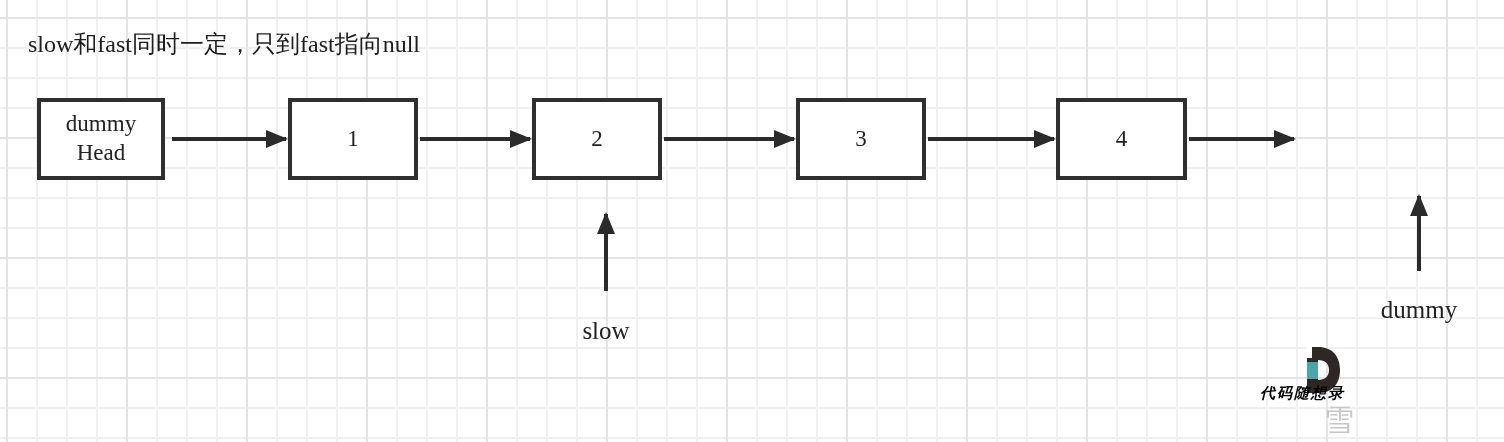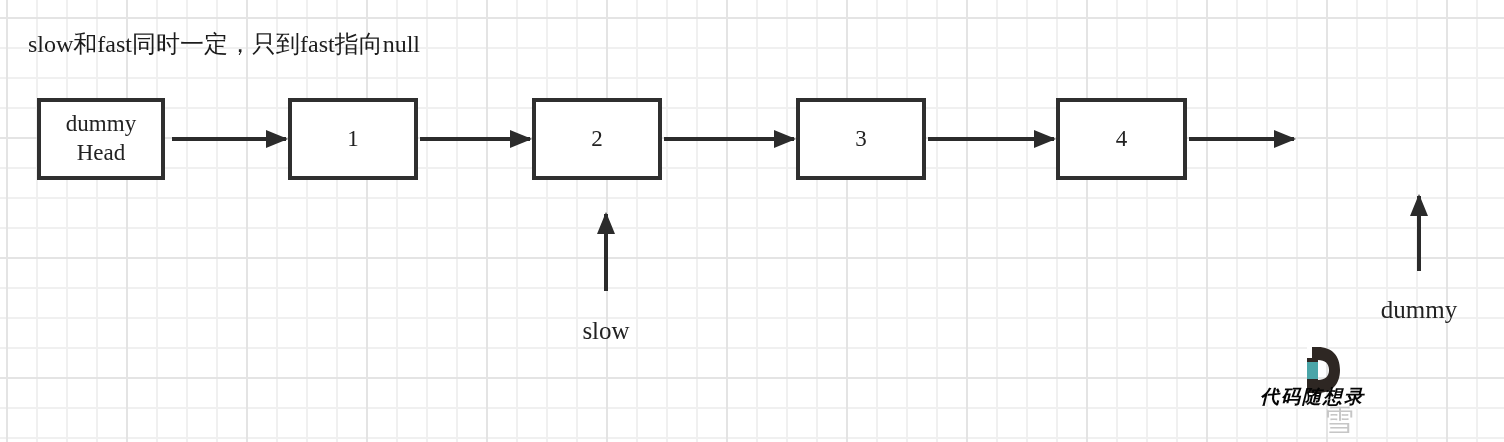--- a/index.html
+++ b/index.html
@@ -85,21 +85,21 @@
     top: 347px;
   }
   .brand-name {
     position: absolute;
     left: 1260px;
     top: 384px;
     width: 140px;
     font-family: "Liberation Serif", "DejaVu Serif", serif;
     font-weight: bold;
     font-style: italic;
-    font-size: 19px;
+    font-size: 15px;
     letter-spacing: 2px;
     color: #050505;
     white-space: nowrap;
   }
   .csdn-watermark {
     position: absolute;
     left: 1292px;
     top: 400px;
     font-family: "Liberation Sans", "DejaVu Sans", sans-serif;
     font-size: 30px;

